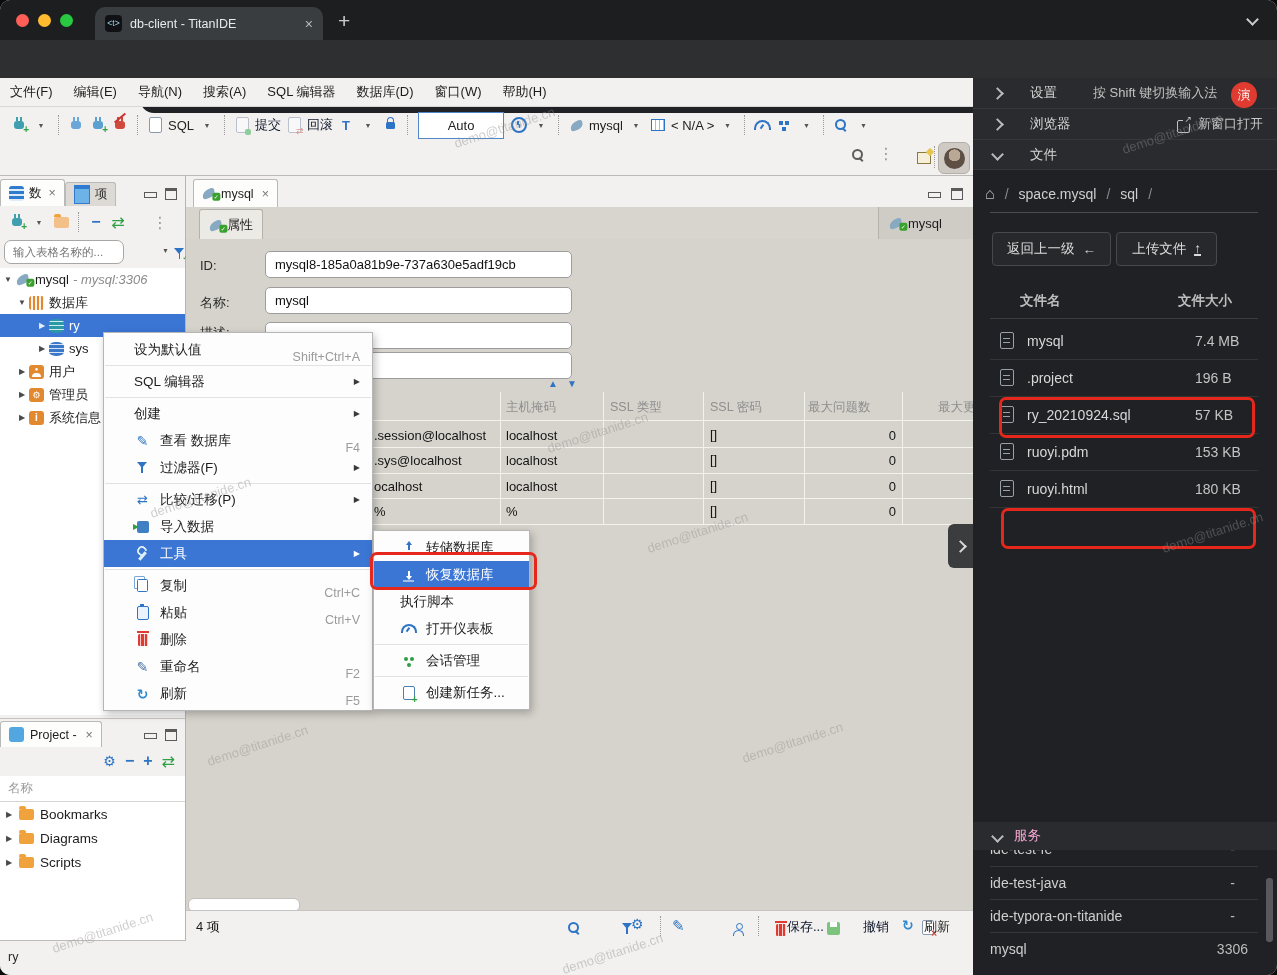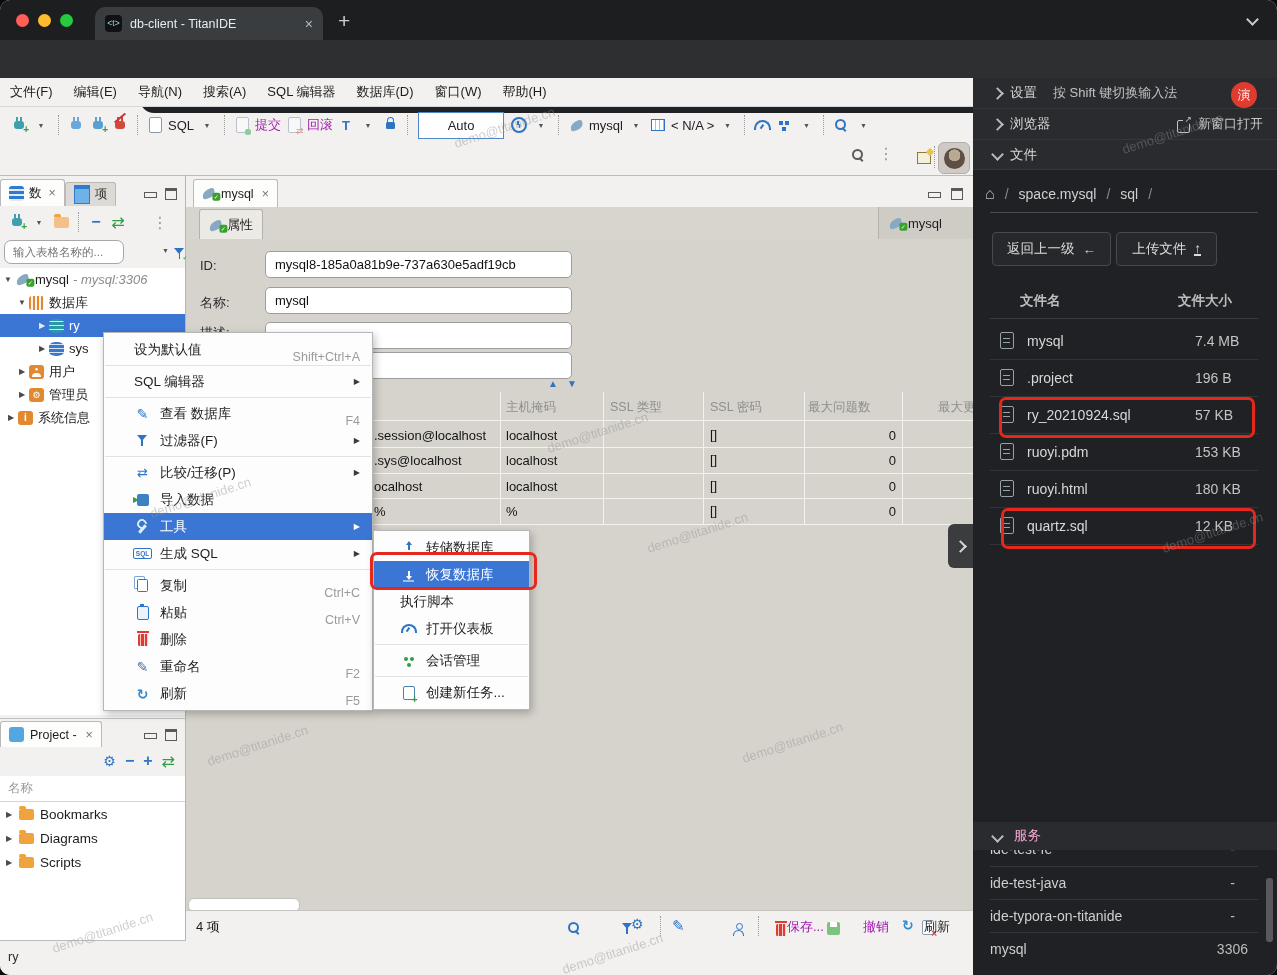--- a/index.html
+++ b/index.html
@@ -141,27 +141,27 @@
   .gearB::before{content:"⚙";color:#2e74c4;font-size:14px;}
   .personI{width:12px;height:12px;position:relative;display:inline-block;}
   .personI::before{content:"";position:absolute;left:3.5px;top:0;width:5px;height:5px;border:1.5px solid #2e74c4;border-radius:50%;}
   .personI::after{content:"";position:absolute;left:0.5px;top:7px;width:9px;height:5px;border:1.5px solid #2e74c4;border-bottom:none;border-radius:6px 6px 0 0;}
   .trashI{width:10px;height:12px;background:#e03b30;border-radius:1.5px;position:relative;display:inline-block;background-image:repeating-linear-gradient(90deg,transparent 0 2.5px,rgba(255,255,255,.75) 2.5px 3.5px);}
   .trashI::before{content:"";position:absolute;top:-3px;left:-1px;width:12px;height:2px;background:#e03b30;}
   .saveI{width:13px;height:13px;background:#7cc47e;border-radius:2px;position:relative;display:inline-block;}
   .saveI::before{content:"";position:absolute;left:3px;top:0;width:7px;height:5px;background:#fff;}
   .docxI{width:10px;height:13px;background:#fff;border:1.3px solid #8a9bb0;border-radius:2px;position:relative;display:inline-block;}
   .docxI::after{content:"×";position:absolute;right:-4px;bottom:-5px;color:#d0493a;font-size:10px;font-weight:bold;}
-  .dim{color:#a21caf;}
+  .dim{color:#0f172a;}
   .hsb{left:188px;top:898px;width:110px;height:12px;background:#fff;border:1px solid #c2c1bf;border-radius:6px;}
   
   .collapse-handle{left:948px;top:524px;width:25px;height:44px;background:#3a3c3e;border-radius:6px 0 0 6px;display:flex;align-items:center;justify-content:center;z-index:5;}
   
   .rsb{left:973px;top:78px;width:304px;height:897px;background:#1f2124;}
-  .rrow{position:absolute;left:973px;width:304px;height:31px;background:#292b2e;border-bottom:1px solid #35373a;display:flex;align-items:center;padding:0 14px 0 20px;box-sizing:border-box;color:#d6d6d6;font-size:13.5px;gap:8px;}
+  .rrow{position:absolute;left:973px;width:304px;height:31px;background:#292b2e;border-bottom:1px solid #35373a;display:flex;align-items:center;padding:0 14px 0 20px;box-sizing:border-box;color:#d6d6d6;font-size:13.5px;gap:28px;}
   .rhint{color:#c2c2c2;font-size:13px;margin-left:8px;}
   .rbadge{position:absolute;left:1231px;top:82px;width:26px;height:26px;border-radius:50%;background:#e03b30;color:#fff;font-size:12.5px;display:flex;align-items:center;justify-content:center;z-index:3;}
   .newwinI{width:11px;height:11px;border:1.5px solid #c2c2c2;border-radius:2px;position:relative;display:inline-block;}
   .newwinI::after{content:"↗";position:absolute;right:-3px;top:-7px;font-size:9px;color:#c2c2c2;background:#292b2e;padding-left:1px;}
   .crumb{left:985px;top:180px;width:280px;height:28px;display:flex;align-items:center;gap:10px;color:#cfcfcf;font-size:14px;}
   .crumb .sep{color:#8a8a8a;}
   .crumb-line{left:990px;top:212px;width:268px;height:1px;background:#4a4c4e;}
   .rbtn{position:absolute;top:232px;height:34px;background:#26282b;border:1px solid #47494c;border-radius:4px;color:#dcdcdc;font-size:13.5px;display:flex;align-items:center;justify-content:center;gap:8px;box-sizing:border-box;}
   .fh{position:absolute;top:292px;color:#bdbdbd;font-size:13.5px;font-weight:bold;}
   .fh-line{left:990px;top:318px;width:268px;height:1px;background:#3a3c3e;}
@@ -413,21 +413,21 @@
     <div class="trow" style="padding-left:16px">
       <span class="arr g g-trir"></span>
       <span class="tic org user"></span>
       <span>用户</span>
     </div>
     <div class="trow" style="padding-left:16px">
       <span class="arr g g-trir"></span>
       <span class="tic org wrench"></span>
       <span>管理员</span>
     </div>
-    <div class="trow" style="padding-left:5px">
+    <div class="trow" style="padding-left:16px">
       <span class="arr g g-trir"></span>
       <span class="tic org info"></span>
       <span>系统信息</span>
     </div>
   </div>
 
   
   <div class="abs pp-tabs">
     <div class="etab" style="height:26px">
       <span class="dbic" style="background:#53a7e0;background-image:none;margin-right:6px"></span>
@@ -621,25 +621,20 @@
   <div class="frow" style="top:433px">
     <span class="docI"></span>
     <span class="fname">ruoyi.pdm</span>
     <span class="fsize">153 KB</span>
   </div>
   <div class="frow" style="top:470px">
     <span class="docI"></span>
     <span class="fname">ruoyi.html</span>
     <span class="fsize">180 KB</span>
   </div>
-  <div class="frow" style="top:507px">
-    <span class="docI"></span>
-    <span class="fname">quartz.sql</span>
-    <span class="fsize">12 KB</span>
-  </div>
 
   
   <div class="abs svc-head">
     <span class="chev d"></span>
     <span>服务</span>
   </div>
   <div class="srow clipRow" style="top:850px">
     <span class="inner">
         <span>ide-test-fe</span>
     <span class="sval">-</span>
@@ -666,20 +661,24 @@
       <span class="mi-label">设为默认值</span>
       <span class="mi-short">Shift+Ctrl+A</span>
     </div>
     <div class="msep"></div>
     <div class="mi">
       <span class="mi-label">SQL 编辑器</span>
         <span class="mi-arrow"></span>
     </div>
     <div class="msep"></div>
     <div class="mi">
+      <span class="mi-label">创建</span>
+        <span class="mi-arrow"></span>
+    </div>
+    <div class="mi">
       <span class="mic">
           <span class="pencilM g"></span>
         </span>
       <span class="mi-label">查看 数据库</span>
       <span class="mi-short">F4</span>
     </div>
     <div class="mi">
       <span class="mic">
           <span class="funnelI"></span>
         </span>
@@ -698,27 +697,20 @@
       <span class="mic">
           <span class="importM"></span>
         </span>
       <span class="mi-label">导入数据</span>
     </div>
     <div class="mi sel">
       <span class="mic">
           <span class="wrenchM"></span>
         </span>
       <span class="mi-label">工具</span>
-        <span class="mi-arrow"></span>
-    </div>
-    <div class="mi">
-      <span class="mic">
-          <span class="sqlM">SQL</span>
-        </span>
-      <span class="mi-label">生成 SQL</span>
         <span class="mi-arrow"></span>
     </div>
     <div class="msep"></div>
     <div class="mi">
       <span class="mic">
           <span class="copyM"></span>
         </span>
       <span class="mi-label">复制</span>
       <span class="mi-short">Ctrl+C</span>
     </div>

